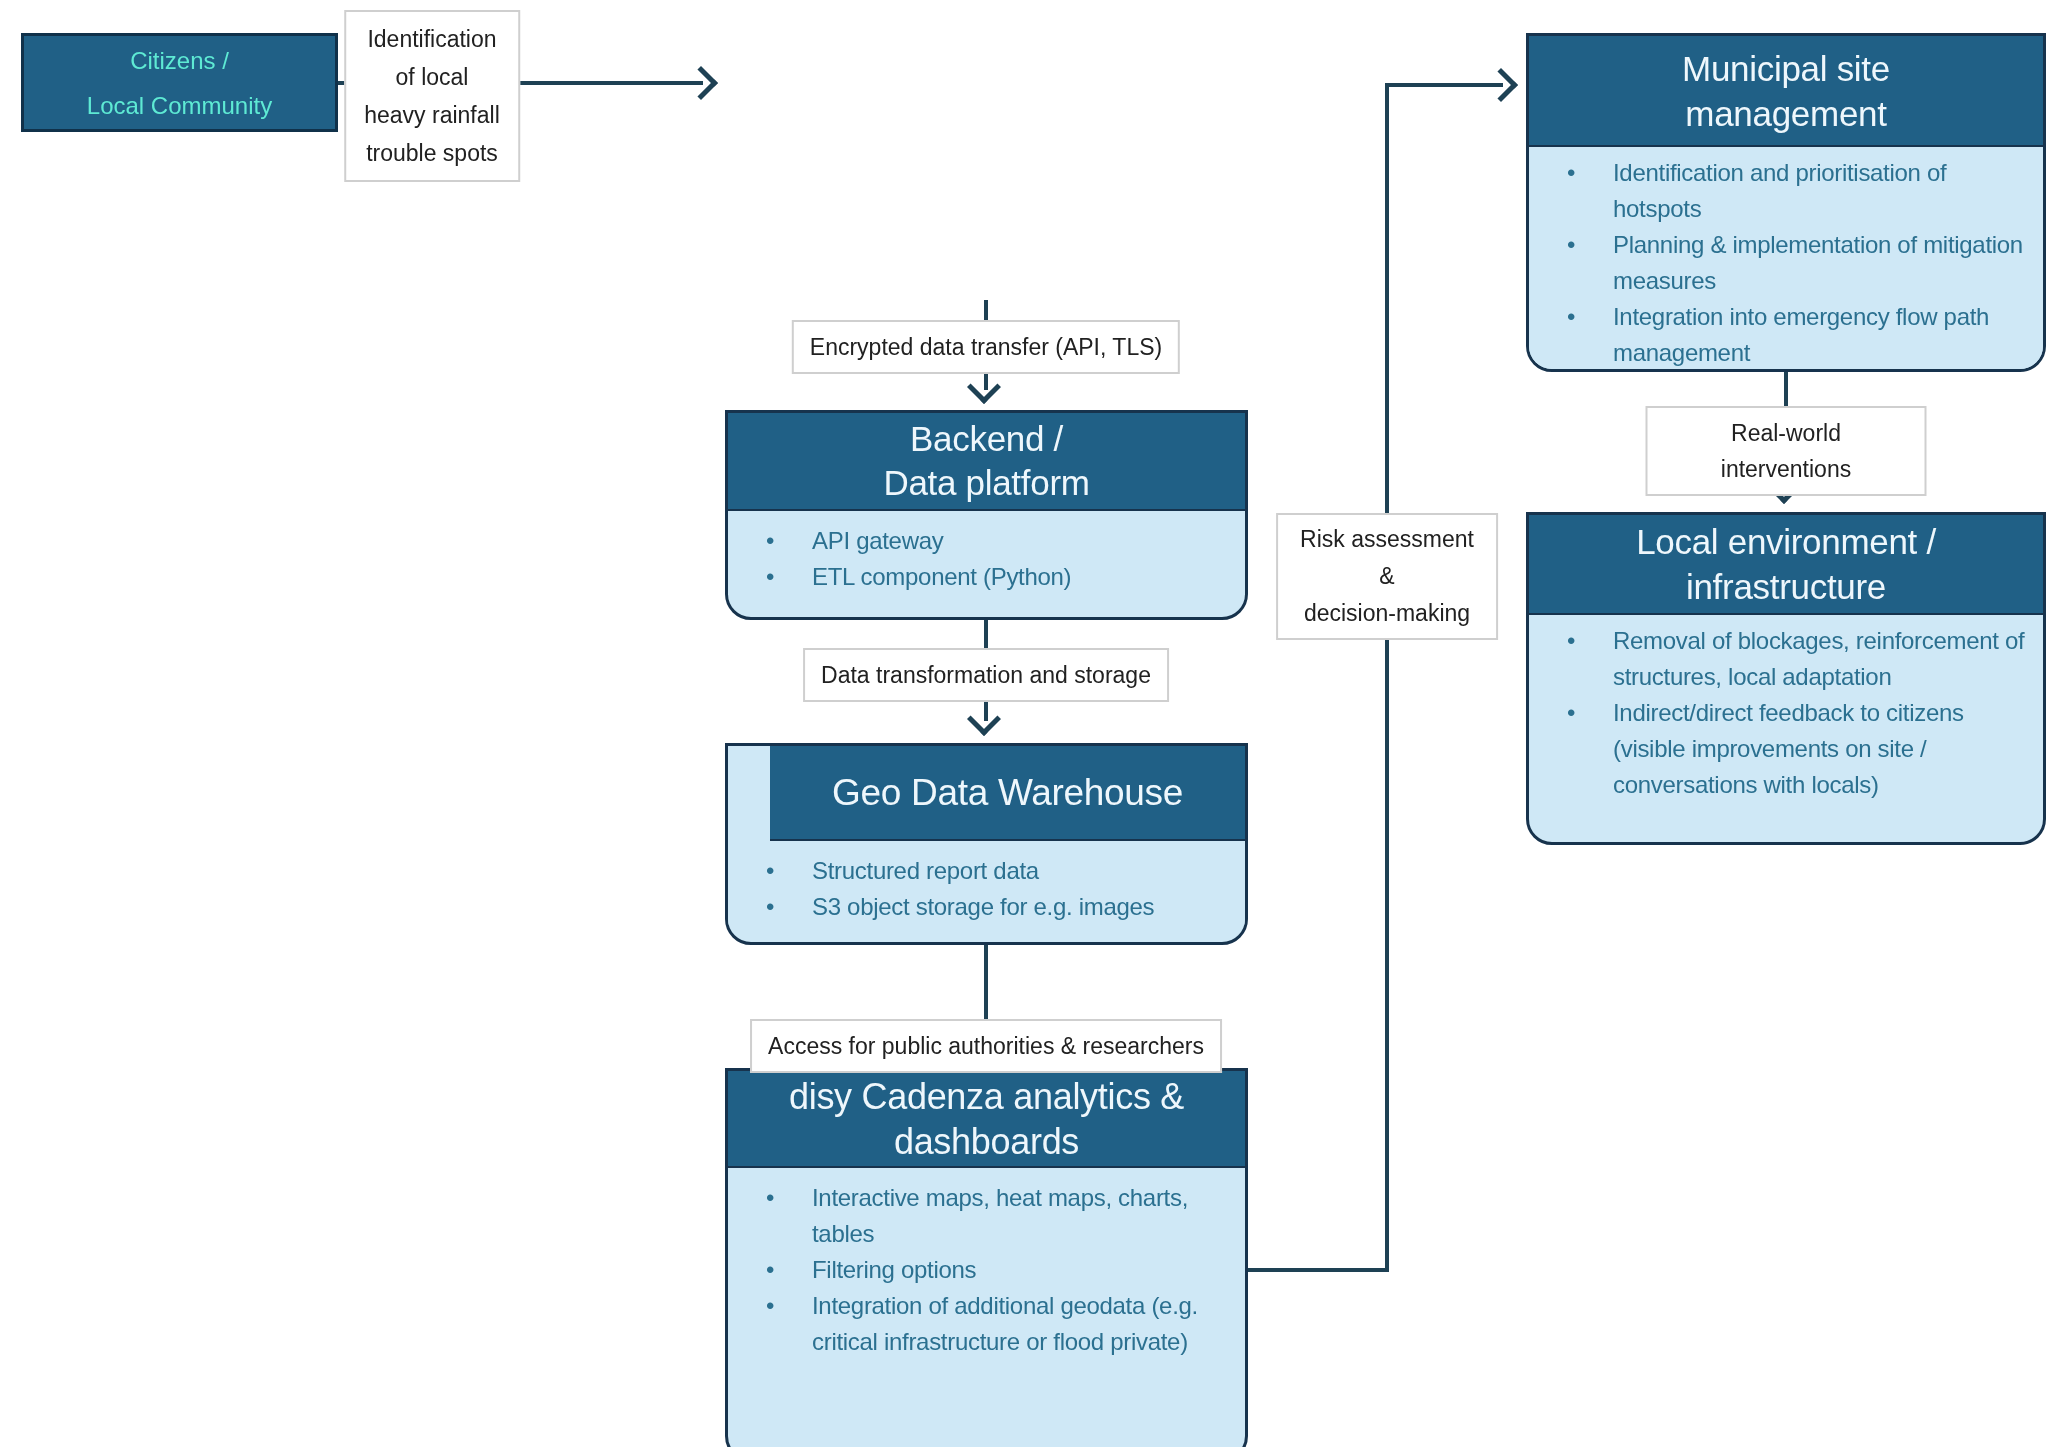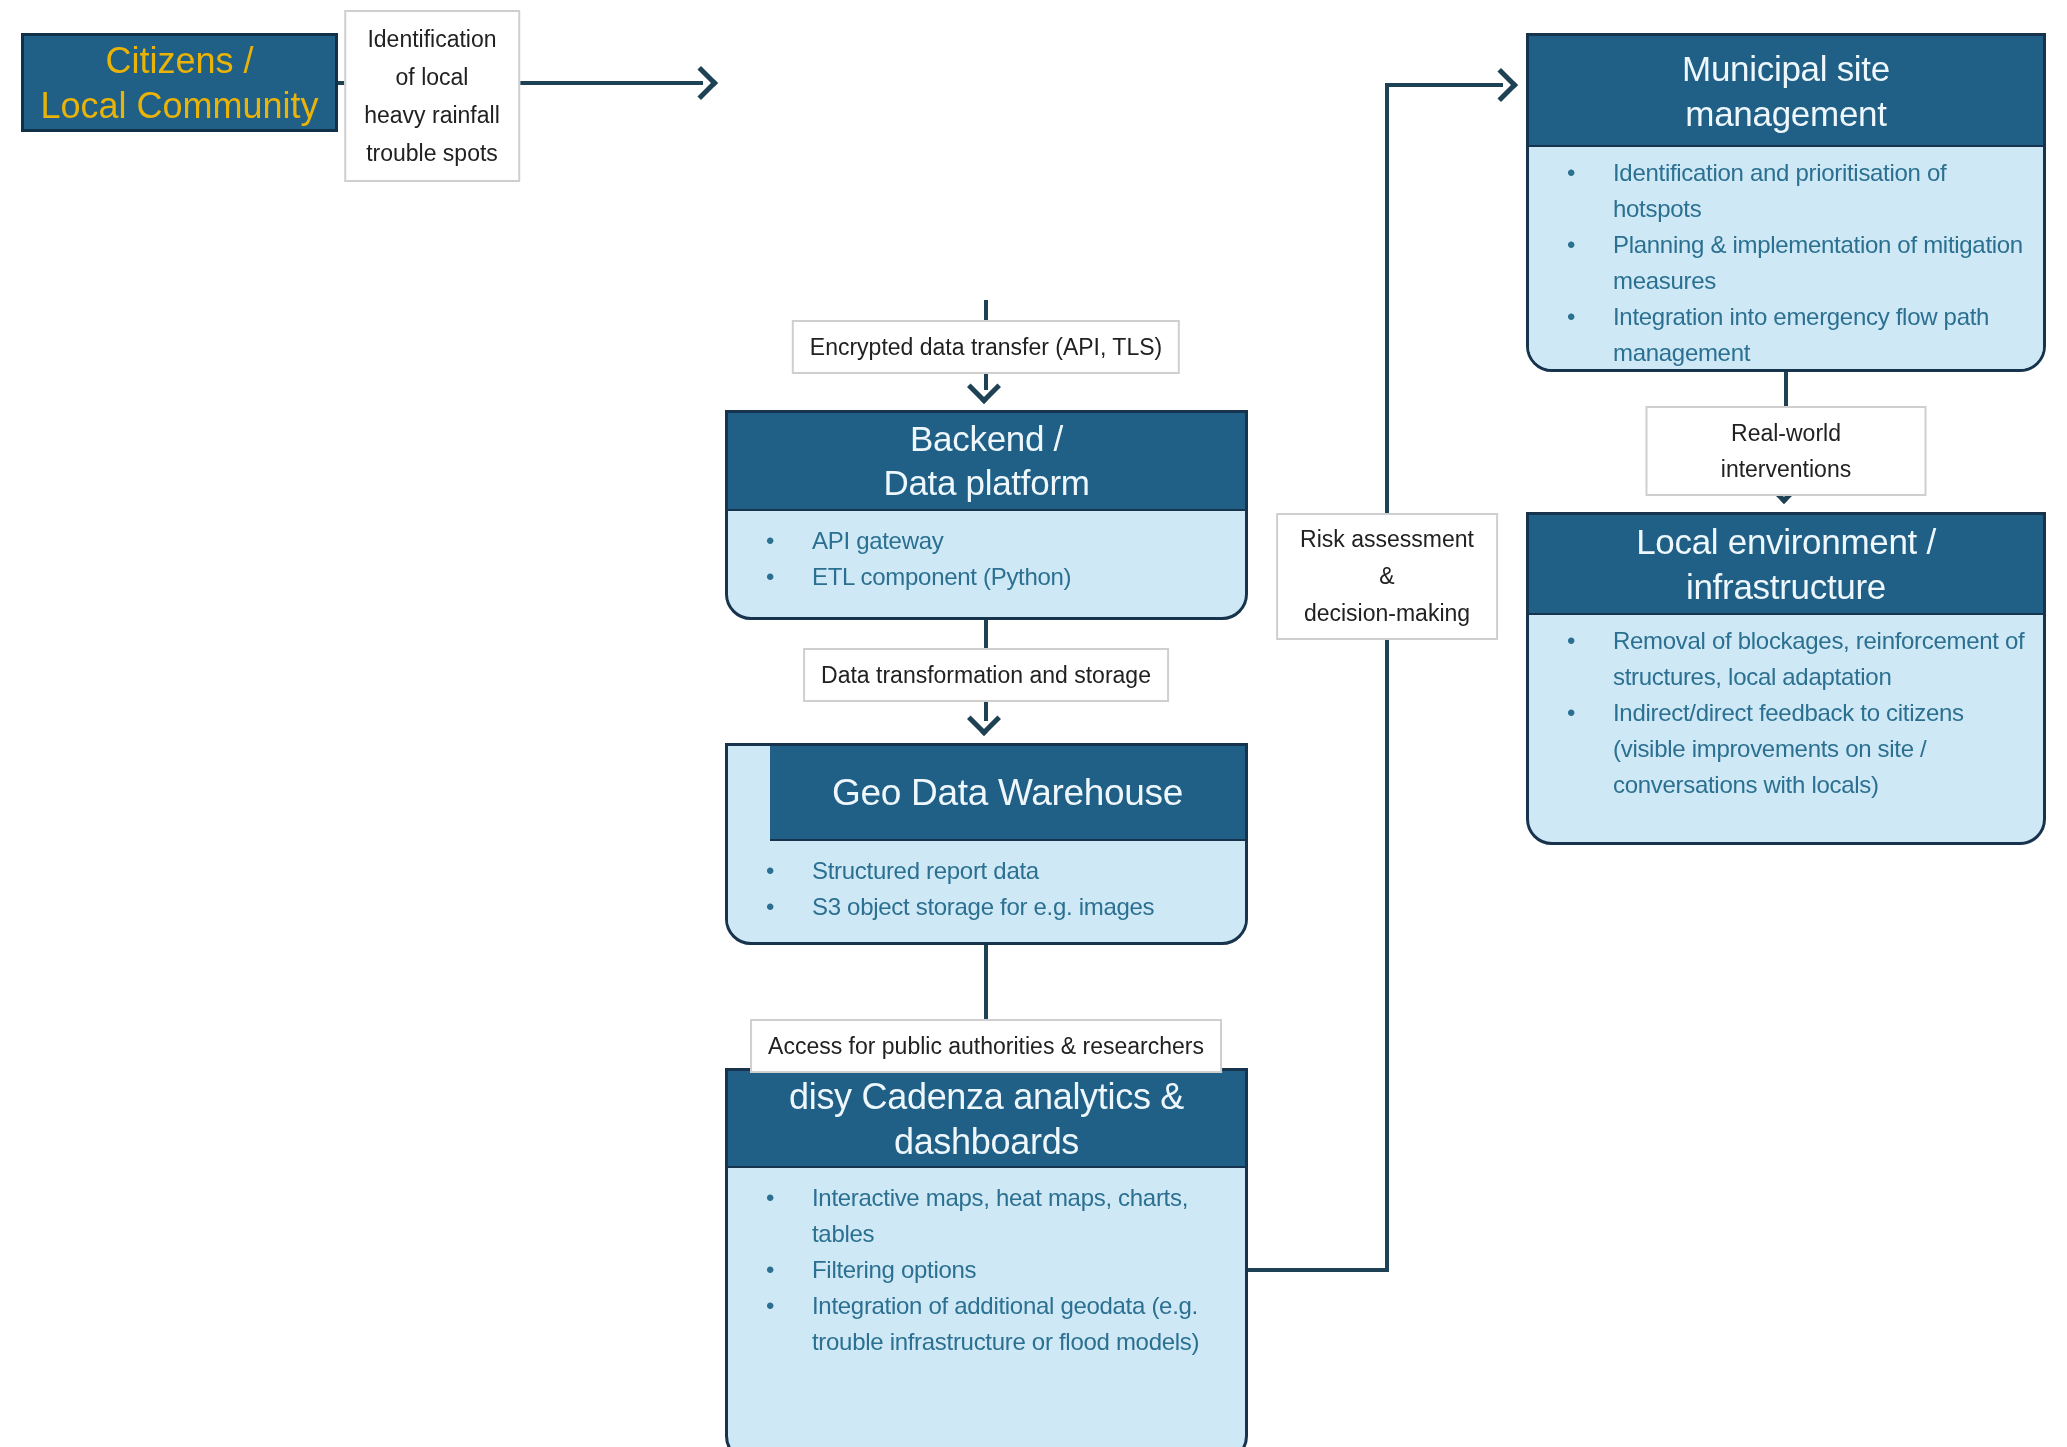--- a/index.html
+++ b/index.html
@@ -62,27 +62,27 @@
     left: 38px;
     top: 0;
     font-size: 24px;
   }
 
   
   .solid-node {
     position: absolute;
     background: #206086;
     border: 3px solid #10314a;
-    color: #eab308;
+    color: #5eead4;
     display: flex;
     align-items: center;
     justify-content: center;
     text-align: center;
     white-space: pre-line;
-    font-size: 36px;
+    font-size: 24px;
     line-height: 45px;
   }
 
   
   .edge-label {
     position: absolute;
     transform: translateX(-50%);
     background: #ffffff;
     border: 2px solid #cfcfcf;
     color: #212121;
@@ -143,21 +143,21 @@
     </div>
   </div>
 
   <div class="node" style="left:725px; top:1068px; width:523px; height:394px;">
     <div class="node-header" style="height:97px; font-size:36px; line-height:45px;">disy Cadenza analytics &amp;
 dashboards</div>
     <div class="node-body">
       <ul>
           <li>Interactive maps, heat maps, charts, tables</li>
           <li>Filtering options</li>
-          <li>Integration of additional geodata (e.g. trouble infrastructure or flood models)</li>
+          <li>Integration of additional geodata (e.g. critical infrastructure or flood private)</li>
         </ul>
     </div>
   </div>
 
   <div class="node" style="left:1526px; top:33px; width:520px; height:339px;">
     <div class="node-header small" style="height:111px; line-height:45px;">Municipal site
 management</div>
     <div class="node-body">
       <ul style="padding-top:8px;border-radius:15px;">
           <li>Identification and prioritisation of hotspots</li>

